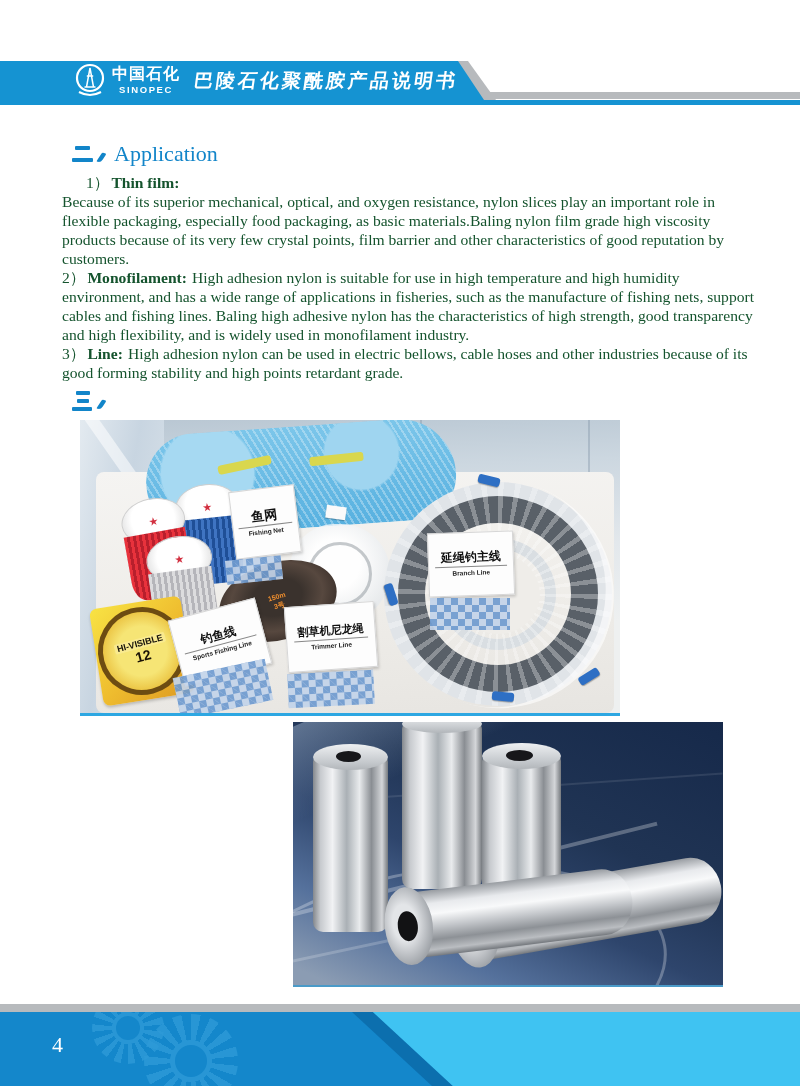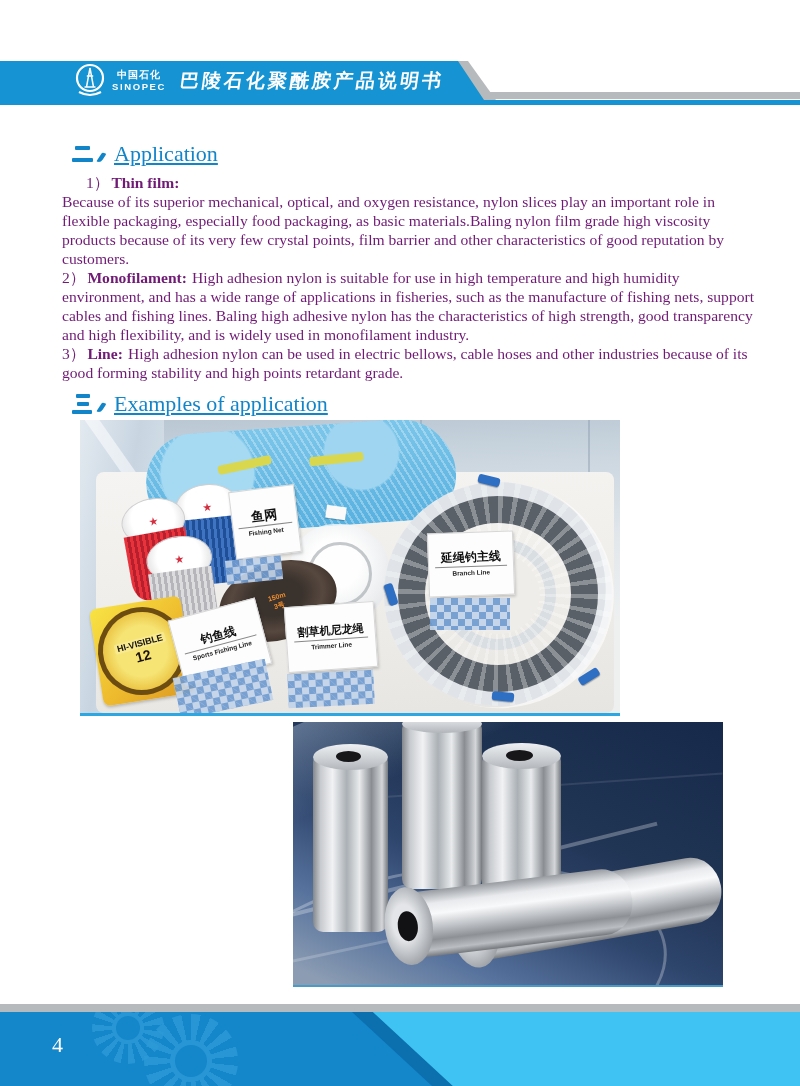--- a/index.html
+++ b/index.html
@@ -10,40 +10,40 @@
   
   .hdr-diag{left:0;top:61px;width:510px;height:39px;background:#b7babd;
             clip-path:polygon(452px 0,468px 0,496px 100%,480px 100%);}
   .hdr-grayline{left:486px;right:0;top:92px;height:7px;background:#b7babd;}
   .hdr-banner{left:0;top:61px;width:486px;height:39px;background:#1593d2;
               clip-path:polygon(0 0,458px 0,484px 100%,0 100%);
               display:flex;align-items:center;padding-left:74px;box-sizing:border-box;color:#fff;}
   .hdr-strip{left:0;top:100px;width:800px;height:5px;background:#1593d2;}
   .logo{width:32px;height:38px;flex:0 0 auto;margin-right:6px;}
   .brand{display:flex;flex-direction:column;align-items:center;line-height:1;margin-right:14px;}
-  .brand .zh{font-family:Liberation Sans, sans-serif;font-weight:bold;font-size:10px;letter-spacing:1px;white-space:nowrap;}
+  .brand .zh{font-family:Liberation Mono, monospace;font-weight:bold;font-size:16px;letter-spacing:1px;white-space:nowrap;}
   .brand .en{font-family:"Liberation Sans",sans-serif;font-weight:bold;font-size:9.5px;letter-spacing:1.6px;margin-top:2px;}
   .hdr-title{font-family:"Liberation Sans",sans-serif;font-weight:bold;font-size:19px;
              letter-spacing:3px;transform:skewX(-8deg);white-space:nowrap;}
 
   
-  .sec-h{display:flex;align-items:center;gap:10px;color:#1285c9;text-decoration:underline;}
+  .sec-h{display:flex;align-items:center;gap:10px;color:#1285c9;}
   .sec-title{font-family:"Liberation Serif",serif;font-size:22px;color:#1285c9;}
   .marker{position:relative;width:32px;height:20px;display:inline-block;flex:0 0 auto;}
   .marker .b{position:absolute;left:0;background:#1285c9;height:3.6px;border-radius:1px;}
   .er .b1{top:2px;left:3px;width:15px;}
   .er .b2{bottom:2px;width:21px;}
   .san .b1{top:0;left:4px;width:14px;}
   .san .b2{top:8px;left:5px;width:12px;}
   .san .b3{bottom:0;width:20px;}
   .dun{position:absolute;right:0;bottom:2px;width:5px;height:9px;background:#1285c9;
        transform:skewX(-26deg) rotate(10deg);border-radius:1px 2px 3px 1px;}
 
   
-  #items{left:62px;top:173px;width:700px;font-size:15.6px;line-height:19px;color:#701a75;}
+  #items{left:62px;top:173px;width:700px;font-size:15.6px;line-height:19px;color:#14532d;}
   #items p{margin:0;}
   .num{margin-right:2px;}
   .term{font-weight:bold;margin-right:5px;}
   .item1-head{margin-left:24px;}
 
   
   #photo1{left:80px;top:420px;width:540px;height:296px;overflow:hidden;
           background:linear-gradient(178deg,#b9c7d3 0%,#ccd7e0 18%,#e3e8ec 45%,#eef0f0 70%);}
   .p1-glassL{left:0;top:0;width:84px;height:100%;
              background:linear-gradient(100deg,#e3eaf0 0%,#c8d5e1 45%,#dde5eb 100%);}
@@ -182,21 +182,20 @@
   </p>
 </div>
 
 <div class="abs sec-h" style="left:72px;top:391px;">
   <span class="marker san">
     <span class="b b1"></span>
       <span class="b b2"></span>
       <span class="b b3"></span>
       <span class="dun"></span>
   </span>
-  <span class="sec-title">Examples of application</span>
 </div>
 
 <div class="abs" id="photo1">
   <div class="abs p1-glassL" style="z-index:1;"></div>
   <div class="abs p1-streak" style="z-index:2;left:-18px;top:44px;width:130px;height:12px;transform:rotate(55deg);"></div>
   <div class="abs p1-streak" style="z-index:2;left:-6px;top:150px;width:150px;height:9px;transform:rotate(55deg);opacity:.7;"></div>
   <div class="abs p1-seam" style="z-index:1;left:340px;top:0;width:2px;height:52px;"></div>
   <div class="abs p1-seam" style="z-index:1;left:508px;top:0;width:2px;height:60px;"></div>
   <div class="abs p1-platform" style="z-index:3;"></div>
 

